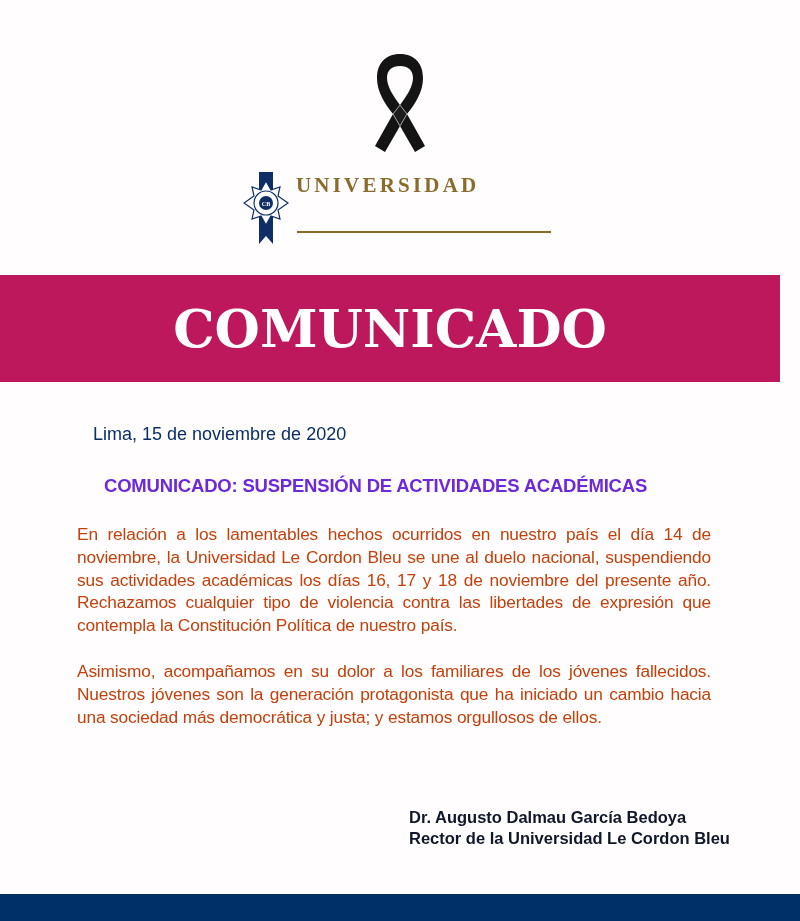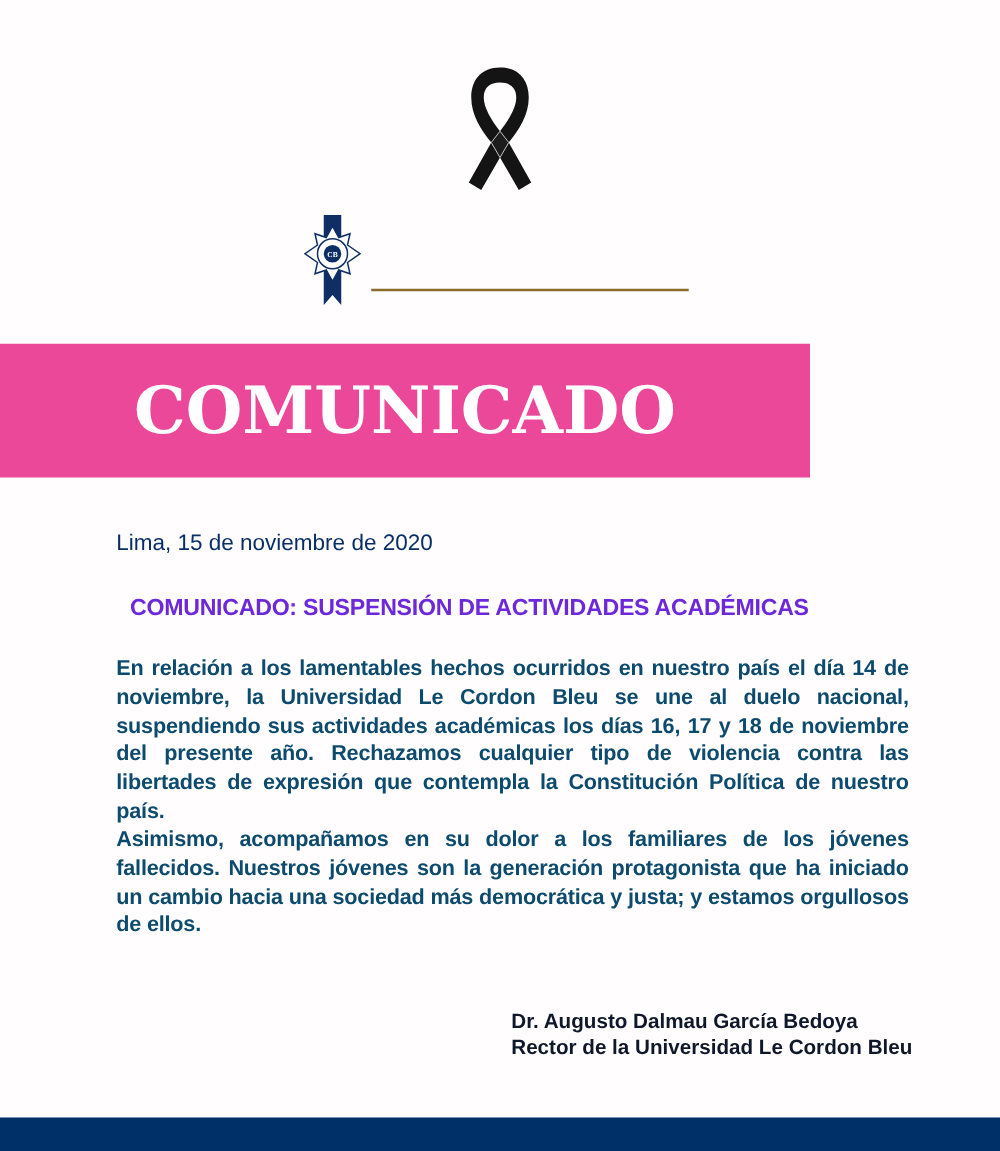--- a/index.html
+++ b/index.html
@@ -16,35 +16,35 @@
   }
   .logo-lcb {
     position: absolute; left: 52px; top: 23px; font-family: "Liberation Serif", serif;
     font-size: 31px; color: #0f2e66; line-height: 32px; white-space: nowrap; letter-spacing: -0.5px;
   }
   .logo-lcb .sc { font-size: 24px; }
   .logo-lcb .reg { font-size: 8px; vertical-align: top; position: relative; top: 2px; margin-left: 1px; }
   .logo-line { position: absolute; left: 54px; top: 59px; width: 254px; height: 1.5px; background: #8a6b2c; }
 
   .banner {
-    position: absolute; left: 0; top: 275px; width: 648px; height: 107px; background: #ec4899;
+    position: absolute; left: 0; top: 275px; width: 780px; height: 107px; background: #be185d;
     display: flex; align-items: center; justify-content: center;
   }
   .banner-title {
     font-family: "DejaVu Serif", serif; font-weight: bold; color: #ffffff;
     font-size: 52px; letter-spacing: 0px; line-height: 1;
   }
   .date { position: absolute; left: 93px; top: 424px; font-size: 18px; color: #0a2f66; text-align: right; }
   .subject {
     position: absolute; left: 104px; top: 475px; font-size: 18.5px; font-weight: bold; color: #6d28d9;
     letter-spacing: -0.2px; white-space: nowrap;
   }
   .para {
-    position: absolute; left: 93px; width: 634px; font-size: 17.3px; line-height: 22.8px;
-    text-align: justify; color: #0c4a6e; letter-spacing: -0.15px; font-weight: bold;
+    position: absolute; left: 77px; width: 634px; font-size: 17.3px; line-height: 22.8px;
+    text-align: justify; color: #c2410c; letter-spacing: -0.15px;
   }
   .p1 { top: 523px; }
   .p2 { top: 660px; }
   .sig { position: absolute; left: 409px; top: 807px; font-size: 16.5px; font-weight: bold; color: #0f172a; line-height: 21px; }
   .footer-bar { position: absolute; left: 0; top: 894px; width: 800px; height: 27px; background: #003068; }
 </style>
 </head>
 <body>
 
 <svg class="ribbon" viewBox="0 0 58 102">
@@ -55,20 +55,21 @@
 <div class="logo">
   <svg class="emblem" viewBox="0 0 46 72">
     <path d="M16 0 H30 V72 L23 64 L16 72 Z" fill="#0f2e66"></path>
     <g transform="translate(23,31)">
       <path d="M0 -22 L5 -13 L14 -16 L12 -7 L22 0 L12 7 L14 16 L5 13 L0 22 L-5 13 L-14 16 L-12 7 L-22 0 L-12 -7 L-14 -16 L-5 -13 Z" fill="#ffffff" stroke="#0f2e66" stroke-width="1.2"></path>
       <circle r="12" fill="#ffffff" stroke="#0f2e66" stroke-width="1.2"></circle>
       <circle r="7" fill="#0f2e66"></circle>
       <text x="0" y="2.5" font-size="6" fill="#ffffff" text-anchor="middle" font-family="Liberation Serif, serif" font-weight="bold">CB</text>
     </g>
   </svg>
+  <div class="logo-univ">UNIVERSIDAD</div>
   <div class="logo-line"></div>
 </div>
 
 <div class="banner">
   <div class="banner-title">COMUNICADO</div>
 </div>
 
 <div class="date">Lima, 15 de noviembre de 2020</div>
 <div class="subject">COMUNICADO: SUSPENSIÓN DE ACTIVIDADES ACADÉMICAS</div>
 <div class="para p1">En relación a los lamentables hechos ocurridos en nuestro país el día 14 de noviembre, la Universidad Le Cordon Bleu se une al duelo nacional, suspendiendo sus actividades académicas los días 16, 17 y 18 de noviembre del presente año. Rechazamos cualquier tipo de violencia contra las libertades de expresión que contempla la Constitución Política de nuestro país.</div>

